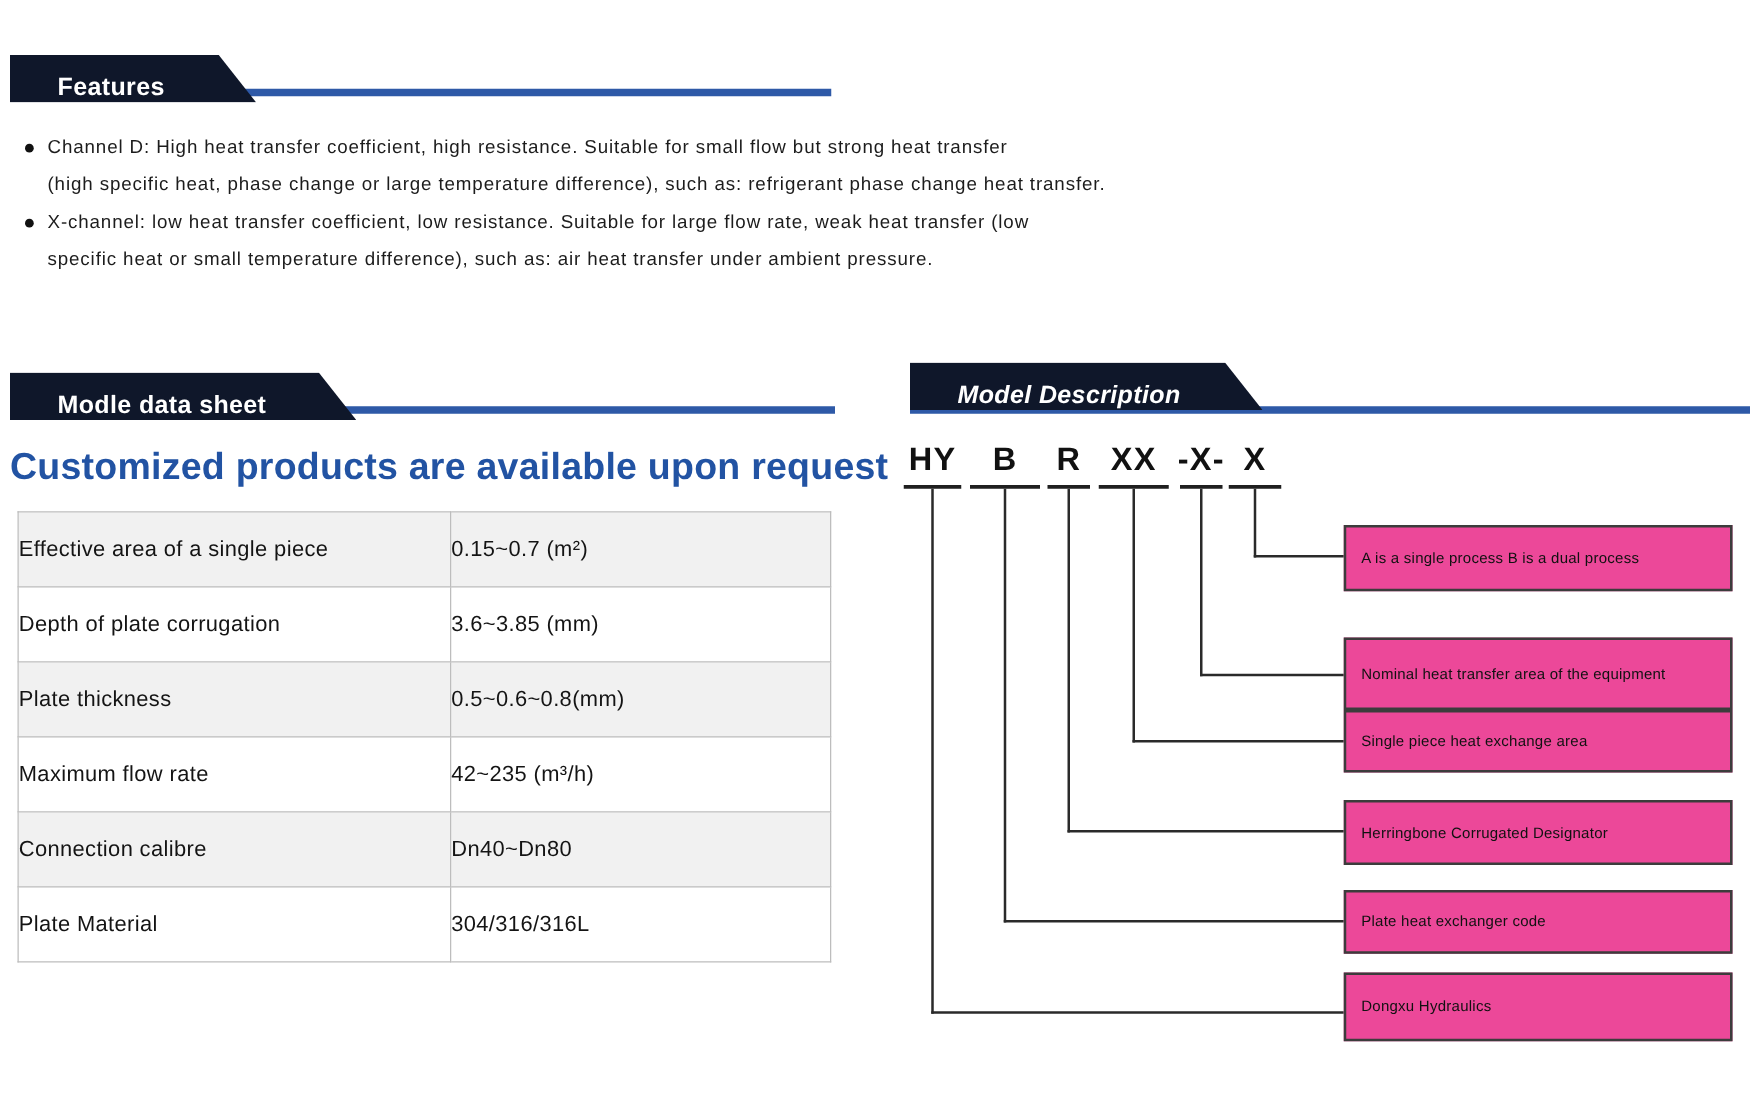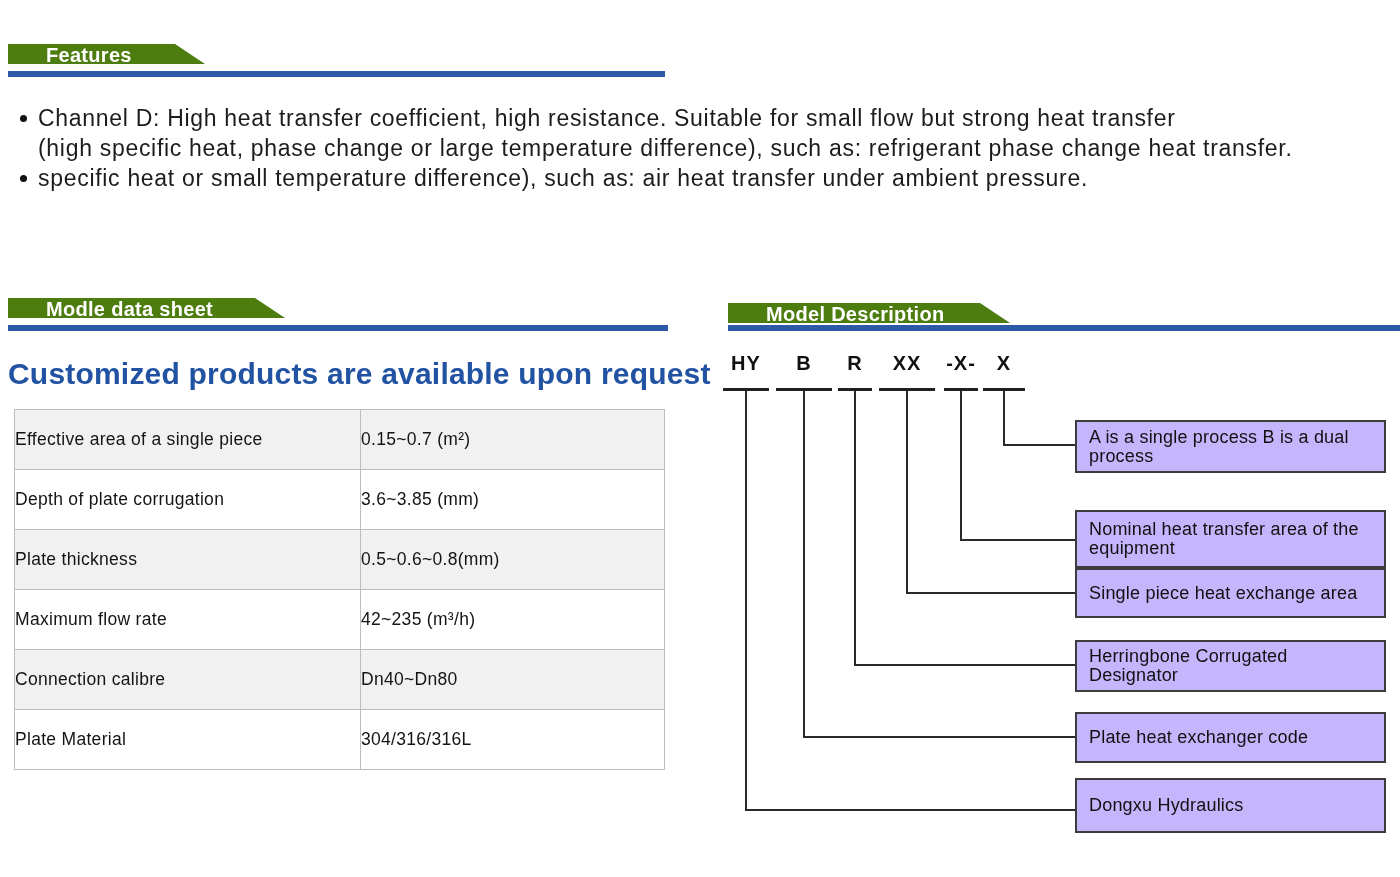--- a/index.html
+++ b/index.html
@@ -10,25 +10,25 @@
     height: 877px;
     background: #ffffff;
     font-family: "Liberation Sans", "DejaVu Sans", sans-serif;
     color: #1c1c1c;
     overflow: hidden;
   }
 
   
   .banner {
     position: absolute;
-    height: 20px;
-    background: #4d7c0f;
+    height: 38px;
+    background: #0f172a;
     clip-path: polygon(0 0, calc(100% - 30px) 0, 100% 100%, 0 100%);
     display: flex;
-    align-items: flex-start;
+    align-items: flex-end;
     z-index: 2;
   }
   .banner .banner-label {
     color: #ffffff;
     font-size: 20px;
     font-weight: bold;
     letter-spacing: 0.3px;
     padding-left: 38px;
     white-space: nowrap;
   }
@@ -42,21 +42,21 @@
   
   .bullets {
     position: absolute;
     left: 16px;
     top: 103px;
     width: 1384px;
   }
   .bullet-item {
     position: relative;
     padding-left: 22px;
-    font-size: 23px;
+    font-size: 15px;
     line-height: 30px;
     letter-spacing: 0.7px;
     color: #1c1c1c;
   }
   .bullet-item::before {
     content: "";
     position: absolute;
     left: 4px;
     top: 12px;
     width: 7px;
@@ -98,39 +98,39 @@
   table.spec-table tr:nth-child(odd) td { background: #f1f1f1; }
   table.spec-table tr:nth-child(even) td { background: #ffffff; }
 
   
   .code-segment {
     position: absolute;
     top: 352px;
     width: 90px;
     height: 30px;
     text-align: center;
-    font-size: 20px;
+    font-size: 26px;
     font-weight: 600;
     color: #111111;
     letter-spacing: 1px;
     white-space: nowrap;
   }
   .tick  { position: absolute; top: 388px; height: 3px; background: #1f1f1f; }
   .vline { position: absolute; width: 2px; background: #2a2a2a; top: 391px; }
   .hline { position: absolute; height: 2px; background: #2a2a2a; }
   .desc-box {
     position: absolute;
     left: 1075px;
     width: 311px;
-    background: #c4b5fd;
+    background: #ec4899;
     border: 2px solid #3c3c3c;
     display: flex;
     align-items: center;
     padding: 0 12px;
-    font-size: 18px;
+    font-size: 12px;
     line-height: 19px;
     color: #111111;
     letter-spacing: 0.2px;
     z-index: 2;
   }
 </style>
 </head>
 <body>
 
 <div class="page">
@@ -140,20 +140,21 @@
     <div class="banner" style="left:8px; top:44px; width:197px;">
       <span class="banner-label">Features</span>
     </div>
 
     <div class="bullets">
       <div class="bullet-item">
         <span class="bullet-line">Channel D: High heat transfer coefficient, high resistance. Suitable for small flow but strong heat transfer</span>
         <span class="bullet-line">(high specific heat, phase change or large temperature difference), such as: refrigerant phase change heat transfer.</span>
       </div>
       <div class="bullet-item">
+        <span class="bullet-line">X-channel: low heat transfer coefficient, low resistance. Suitable for large flow rate, weak heat transfer (low</span>
         <span class="bullet-line">specific heat or small temperature difference), such as: air heat transfer under ambient pressure.</span>
       </div>
     </div>
   </div>
 
   <div>
     <div class="banner-underline" style="left:8px; top:325px; width:660px;"></div>
     <div class="banner" style="left:8px; top:298px; width:277px;">
       <span class="banner-label">Modle data sheet</span>
     </div>
@@ -185,21 +186,21 @@
         <tr>
           <td class="label-cell">Plate Material</td>
           <td class="value-cell">304/316/316L</td>
         </tr>
       </tbody>
     </table>
   </div>
 
   <div>
     <div class="banner-underline" style="left:728px; top:325px; width:672px;"></div>
-    <div class="banner" style="left:728px; top:303px; width:282px;">
+    <div class="banner" style="left:728px; top:290px; width:282px;font-style:italic;">
       <span class="banner-label">Model Description</span>
     </div>
 
     <div class="code-segment" style="left:701px;">HY</div>
     <div class="code-segment" style="left:759px;">B</div>
     <div class="code-segment" style="left:810px;">R</div>
     <div class="code-segment" style="left:862px;">XX</div>
     <div class="code-segment" style="left:916px;">-X-</div>
     <div class="code-segment" style="left:959px;">X</div>
 

